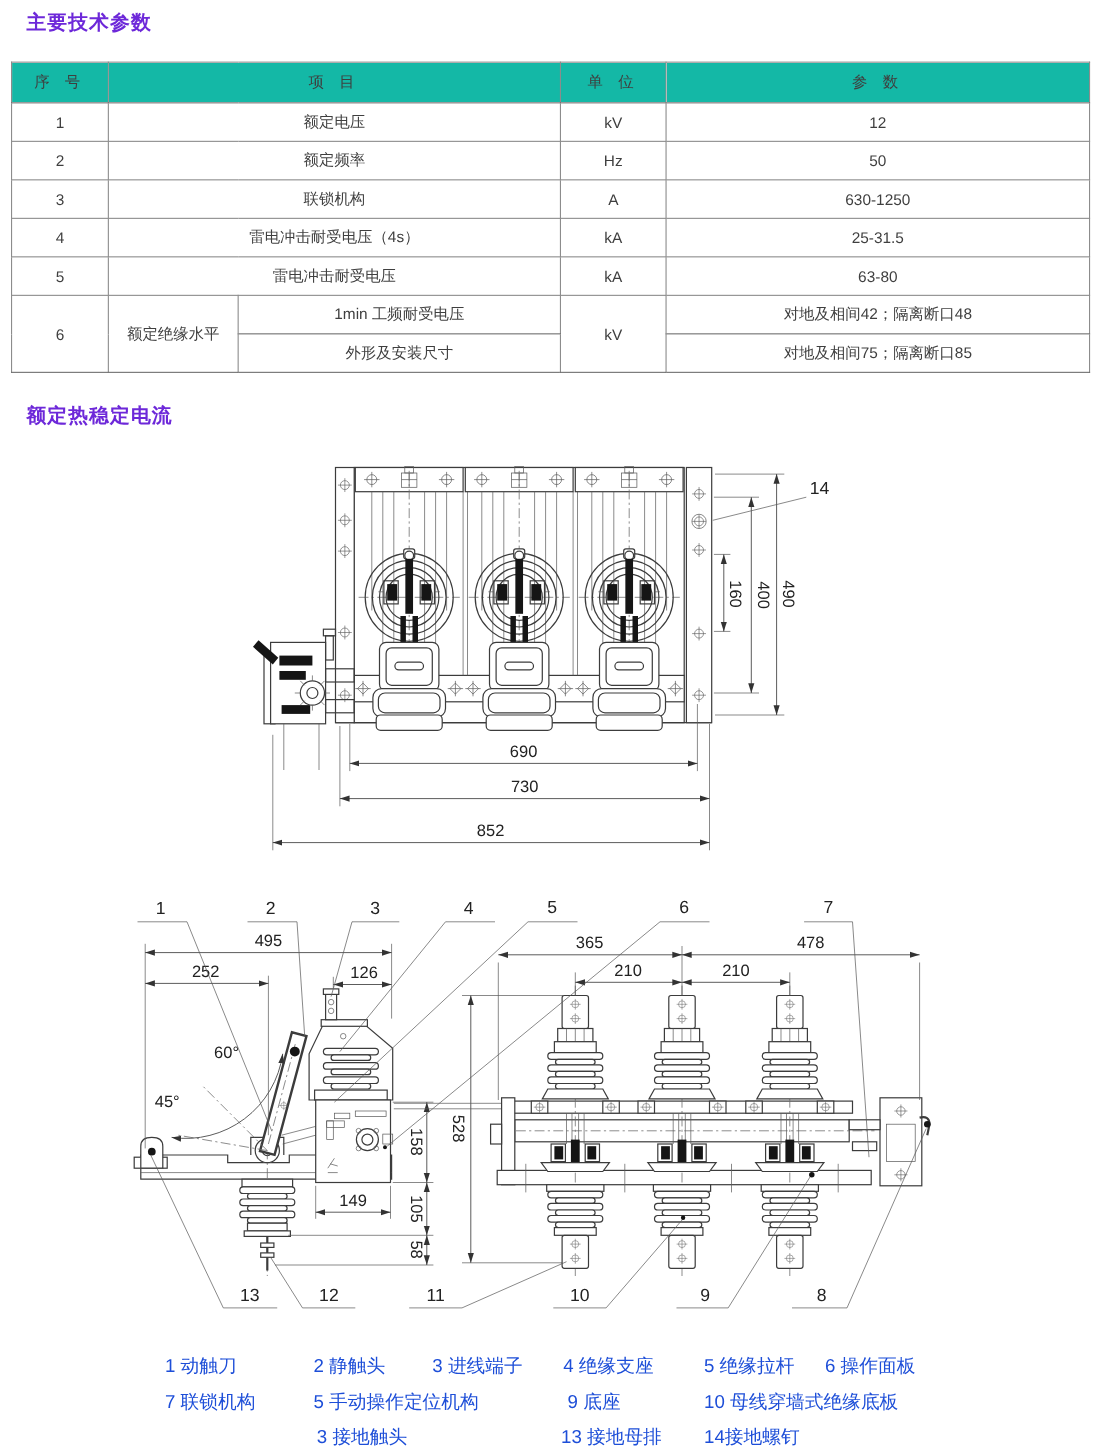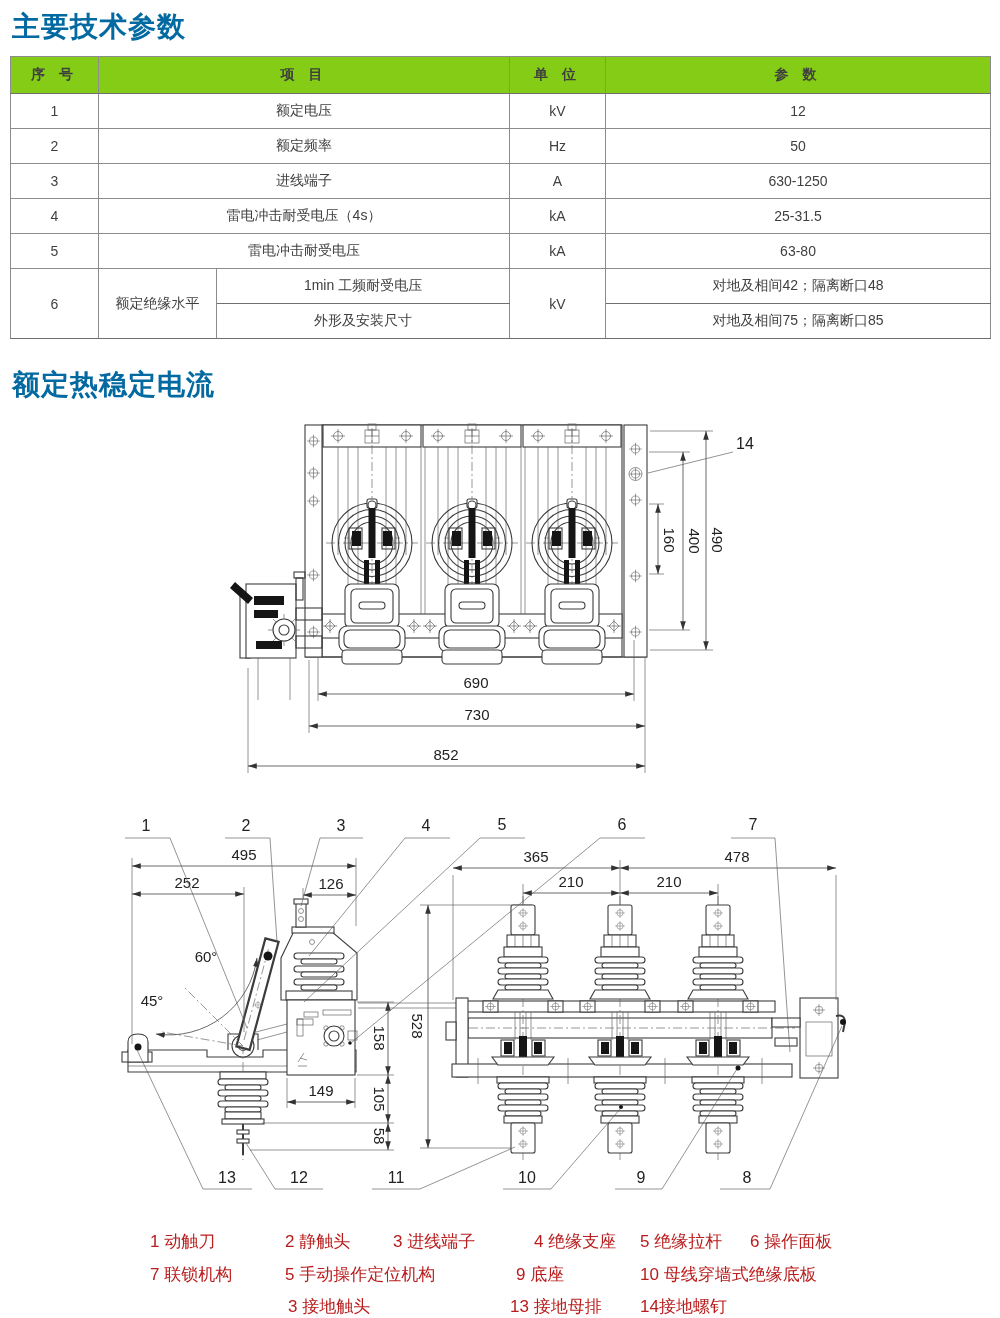--- a/index.html
+++ b/index.html
@@ -1,38 +1,38 @@
 <!DOCTYPE html>
 <html><head>
 <meta charset="utf-8">
 <style>
   html,body{margin:0;padding:0;}
   body{width:1000px;height:1318px;position:relative;background:#fff;overflow:hidden;
        font-family:"Liberation Sans","DejaVu Sans",sans-serif;color:#333;}
-  .sec-title{position:absolute;left:12px;font-size:28px;font-weight:bold;color:#0369a1;letter-spacing:1px;}
+  .sec-title{position:absolute;left:24px;font-size:18px;font-weight:bold;color:#6d28d9;letter-spacing:1px;}
   #t1{top:8px;} #t2{top:366px;}
   table.params{position:absolute;left:10px;top:56px;width:980px;border-collapse:collapse;
        table-layout:fixed;font-size:14px;color:#3f3f3f;text-align:center;}
   .params th,.params td{border:1px solid #8c8c8c;height:34px;padding:0 4px;font-weight:normal;overflow:hidden;}
-  .params thead th{background:#84cc16;height:36px;letter-spacing:5px;border-bottom:1.6px solid #6f6f6f;font-weight:bold;}
+  .params thead th{background:#14b8a6;height:36px;letter-spacing:5px;border-bottom:1.6px solid #6f6f6f;}
   .params{border:1.6px solid #6f6f6f;}
   .params tbody tr.last td{border-bottom:1.6px solid #6f6f6f;}
   svg{position:absolute;left:0;}
   #d1{top:400px;} #d2{top:800px;}
   .ln{fill:none;stroke:#3c3c3c;stroke-width:1.1;}
   .lf{fill:#fff;stroke:#3c3c3c;stroke-width:1.1;}
   .lt{fill:none;stroke:#5a5a5a;stroke-width:.65;}
   .blk{fill:#151515;stroke:none;}
   .dsh{fill:none;stroke:#6a6a6a;stroke-width:.7;stroke-dasharray:9 3 2 3;}
   .dim{fill:none;stroke:#454545;stroke-width:.8;}
   .ar{marker-start:url(#arw);marker-end:url(#arw);}
   .dtx{font-size:15px;fill:#222;}
   .ctx{font-size:16px;fill:#222;}
   .mid{text-anchor:middle;}
-  .legend-item{position:absolute;font-size:17px;color:#b91c1c;white-space:nowrap;}
+  .legend-item{position:absolute;font-size:17px;color:#1d4ed8;white-space:nowrap;}
 </style>
 </head>
 <body>
 
 <div class="sec-title" id="t1">主要技术参数</div>
 
 <table class="params">
   <colgroup>
       <col style="width:88px">
       <col style="width:118px">
@@ -56,21 +56,21 @@
       <td>12</td>
     </tr>
     <tr>
       <td>2</td>
       <td colspan="2">额定频率</td>
       <td>Hz</td>
       <td>50</td>
     </tr>
     <tr>
       <td>3</td>
-      <td colspan="2">进线端子</td>
+      <td colspan="2">联锁机构</td>
       <td>A</td>
       <td>630-1250</td>
     </tr>
     <tr>
       <td>4</td>
       <td colspan="2">雷电冲击耐受电压（4s）</td>
       <td>kA</td>
       <td>25-31.5</td>
     </tr>
     <tr>
@@ -416,21 +416,21 @@
     <path class="lt" d="M720,1189 H770 L842,1026"></path>
     <circle class="blk" cx="621" cy="1107" r="2"></circle>
     <circle class="blk" cx="738" cy="1068" r="2.5"></circle>
   </g>
 </svg>
 
 <div>
   <span class="legend-item" style="left:150px;top:1230px">1 动触刀</span>
   <span class="legend-item" style="left:285px;top:1230px">2 静触头</span>
   <span class="legend-item" style="left:393px;top:1230px">3 进线端子</span>
-  <span class="legend-item" style="left:534px;top:1230px">4 绝缘支座</span>
+  <span class="legend-item" style="left:512px;top:1230px">4 绝缘支座</span>
   <span class="legend-item" style="left:640px;top:1230px">5 绝缘拉杆</span>
   <span class="legend-item" style="left:750px;top:1230px">6 操作面板</span>
   <span class="legend-item" style="left:150px;top:1263px">7 联锁机构</span>
   <span class="legend-item" style="left:285px;top:1263px">5 手动操作定位机构</span>
   <span class="legend-item" style="left:516px;top:1263px">9 底座</span>
   <span class="legend-item" style="left:640px;top:1263px">10 母线穿墙式绝缘底板</span>
   <span class="legend-item" style="left:150px;top:1358px">11 出线端子</span>
   <span class="legend-item" style="left:288px;top:1295px">3 接地触头</span>
   <span class="legend-item" style="left:510px;top:1295px">13 接地母排</span>
   <span class="legend-item" style="left:640px;top:1295px">14接地螺钉</span>

